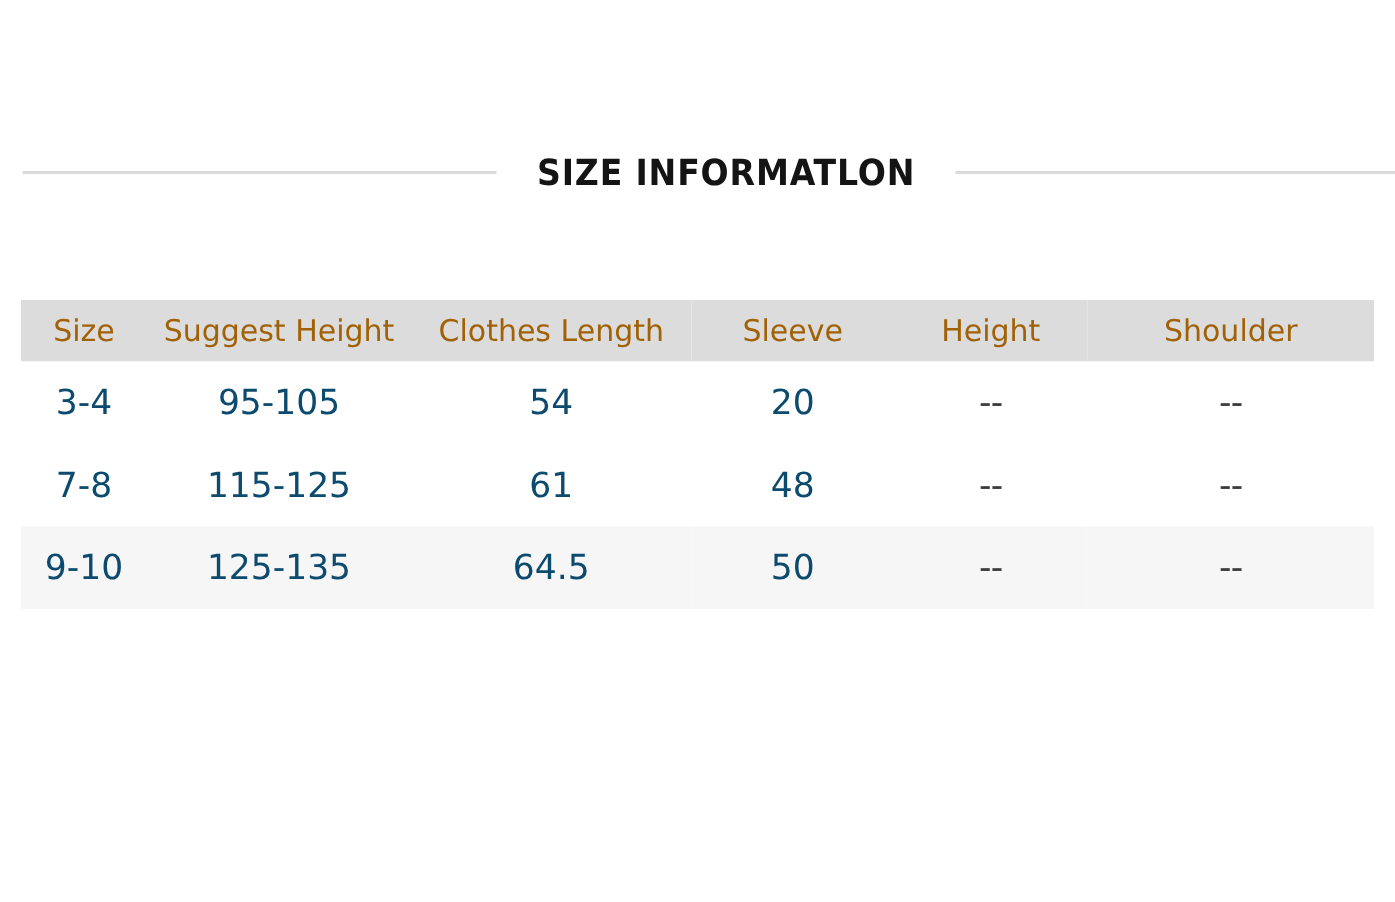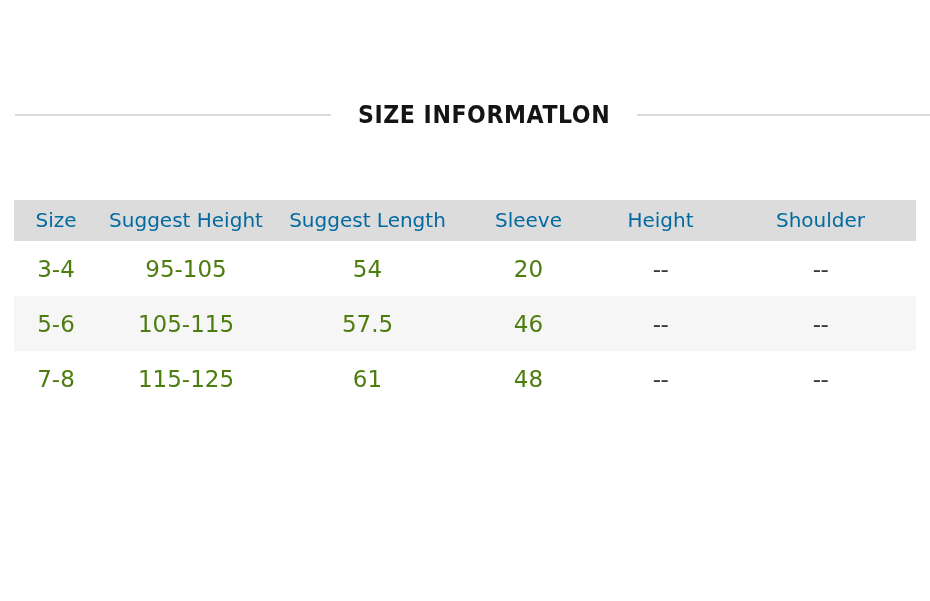--- a/index.html
+++ b/index.html
@@ -68,36 +68,36 @@
   }
   table.size-table col.c-size        { width: 84px;  }
   table.size-table col.c-height      { width: 176px; }
   table.size-table col.c-length      { width: 187px; }
   table.size-table col.c-chest       { width: 135px; }
   table.size-table col.c-sleeve      { width: 129px; }
   table.size-table col.c-shoulder    { width: 191px; }
 
   thead th {
     background: #dcdcdc;
-    color: #0369a1;
+    color: #a16207;
     font-family: "DejaVu Sans", sans-serif;
     font-weight: 400;
     font-size: 20px;
     height: 41px;
     line-height: 41px;
     padding: 0;
     text-align: center;
     white-space: nowrap;
   }
 
   tbody td {
     height: 55px;
     padding: 0;
     text-align: center;
-    color: #4d7c0f;
+    color: #0c4a6e;
     font-family: "DejaVu Sans", sans-serif;
     font-weight: 400;
     font-size: 23px;
     white-space: nowrap;
     background: #ffffff;
   }
   tbody tr.striped td {
     background: #f6f6f6;
   }
   tbody td.dash {
@@ -123,48 +123,48 @@
         <col class="c-height">
         <col class="c-length">
         <col class="c-chest">
         <col class="c-sleeve">
         <col class="c-shoulder">
       </colgroup>
       <thead>
         <tr>
           <th>Size</th>
           <th>Suggest Height</th>
-          <th>Suggest Length</th>
+          <th>Clothes Length</th>
           <th>Sleeve</th>
           <th>Height</th>
           <th>Shoulder</th>
         </tr>
       </thead>
       <tbody>
         <tr>
           <td>3-4</td>
           <td>95-105</td>
           <td>54</td>
           <td>20</td>
           <td class="dash">--</td>
           <td class="dash">--</td>
         </tr>
-        <tr class="striped">
-          <td>5-6</td>
-          <td>105-115</td>
-          <td>57.5</td>
-          <td>46</td>
-          <td class="dash">--</td>
-          <td class="dash">--</td>
-        </tr>
         <tr>
           <td>7-8</td>
           <td>115-125</td>
           <td>61</td>
           <td>48</td>
+          <td class="dash">--</td>
+          <td class="dash">--</td>
+        </tr>
+        <tr class="striped">
+          <td>9-10</td>
+          <td>125-135</td>
+          <td>64.5</td>
+          <td>50</td>
           <td class="dash">--</td>
           <td class="dash">--</td>
         </tr>
       </tbody>
     </table>
   </div>
 
 </div>
 
 </body></html>

